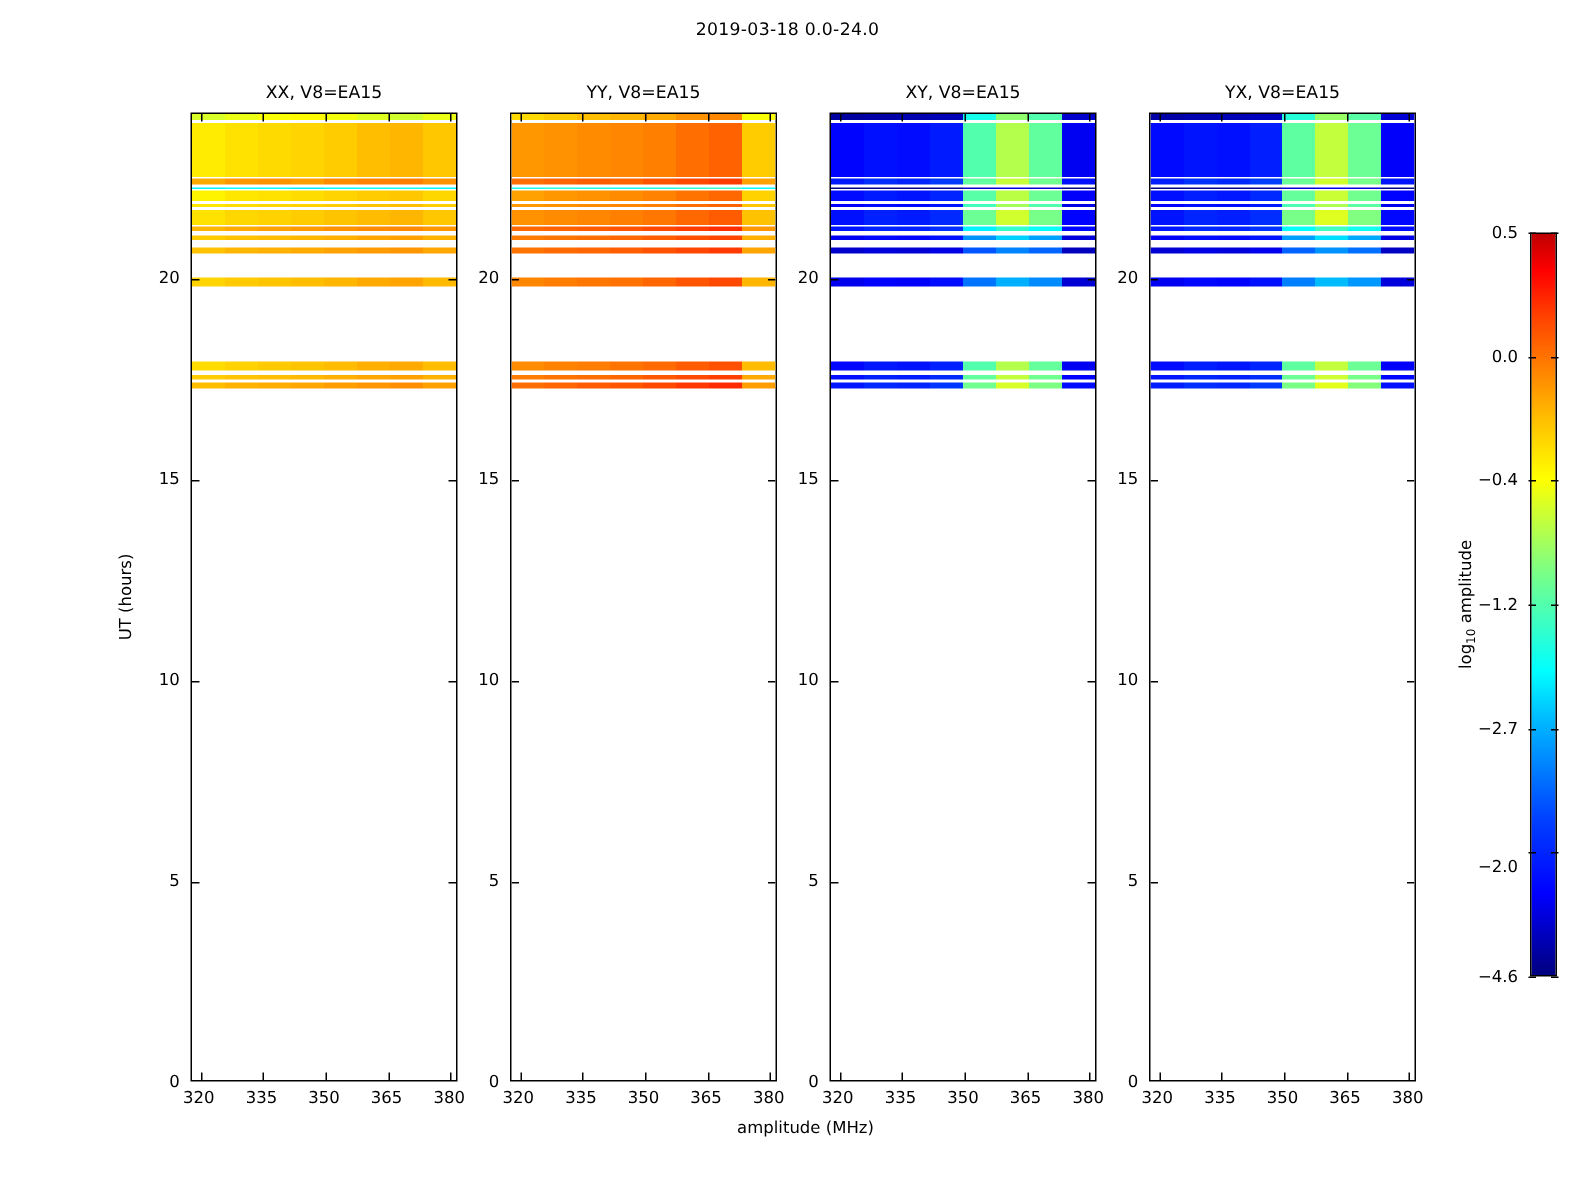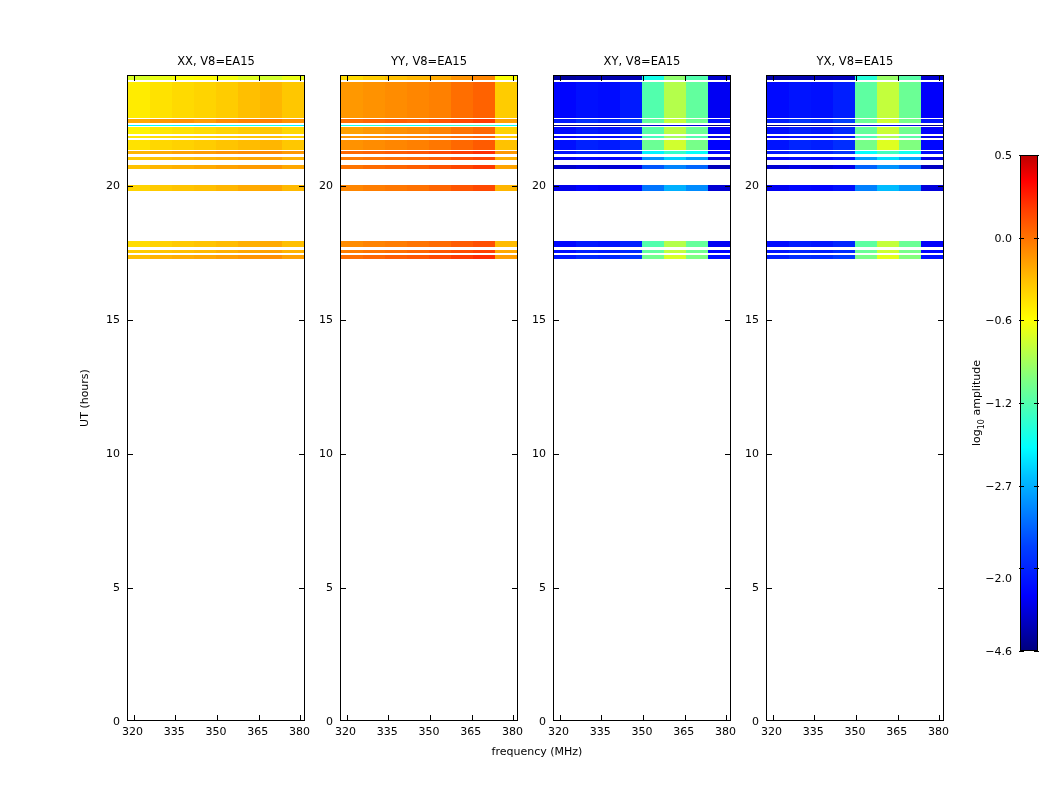--- a/index.html
+++ b/index.html
@@ -90,20 +90,21 @@
     position:absolute;left:978px;top:403px;font-size:11px;
     transform:translate(-50%,-50%) rotate(-90deg);white-space:nowrap;
   }
   .cb-title sub{font-size:8px;}
 </style>
 </head>
 <body>
 
 <div class="fig">
 
+  <div class="suptitle">2019-03-18 0.0-24.0</div>
 
   <div id="panels">
       <div class="panel" style="left: 127px; width: 178px;">
         <div class="title">XX, V8=EA15</div>
         <div class="ytick-lbl" style="top: 646px;">0</div>
         <div class="ytick-lbl" style="top: 511.975px;">5</div>
         <div class="ytick-lbl" style="top: 377.95px;">10</div>
         <div class="ytick-lbl" style="top: 243.925px;">15</div>
         <div class="ytick-lbl" style="top: 109.9px;">20</div>
         <div class="xtick-lbl" style="left: 5.5625px;">320</div>
@@ -291,34 +292,34 @@
           <div class="xtick t" style="left: 89px;"></div>
           <div class="xtick" style="left: 130.719px;"></div>
           <div class="xtick t" style="left: 130.719px;"></div>
           <div class="xtick" style="left: 172.438px;"></div>
           <div class="xtick t" style="left: 172.438px;"></div>
         </div>
       </div>
     </div>
 
   <div class="ylabel">UT (hours)</div>
-  <div class="xlabel">frequency (MHz)</div>
+  <div class="xlabel">amplitude (MHz)</div>
 
   <div class="cbar-wrap">
     <div class="cbar"></div>
     <div id="cb-ticks">
         <div class="cb-tick" style="top: 0px;"></div>
         <div class="cb-tick r" style="top: 0px;"></div>
         <div class="cb-lbl" style="top: 0px;">0.5</div>
         <div class="cb-tick" style="top: 82.6667px;"></div>
         <div class="cb-tick r" style="top: 82.6667px;"></div>
         <div class="cb-lbl" style="top: 82.6667px;">0.0</div>
         <div class="cb-tick" style="top: 165.333px;"></div>
         <div class="cb-tick r" style="top: 165.333px;"></div>
-        <div class="cb-lbl" style="top: 165.333px;">−0.6</div>
+        <div class="cb-lbl" style="top: 165.333px;">−0.4</div>
         <div class="cb-tick" style="top: 248px;"></div>
         <div class="cb-tick r" style="top: 248px;"></div>
         <div class="cb-lbl" style="top: 248px;">−1.2</div>
         <div class="cb-tick" style="top: 330.667px;"></div>
         <div class="cb-tick r" style="top: 330.667px;"></div>
         <div class="cb-lbl" style="top: 330.667px;">−2.7</div>
         <div class="cb-tick" style="top: 413.333px;"></div>
         <div class="cb-tick r" style="top: 413.333px;"></div>
         <div class="cb-lbl" style="top: 423px;">−2.0</div>
         <div class="cb-tick" style="top: 496px;"></div>

